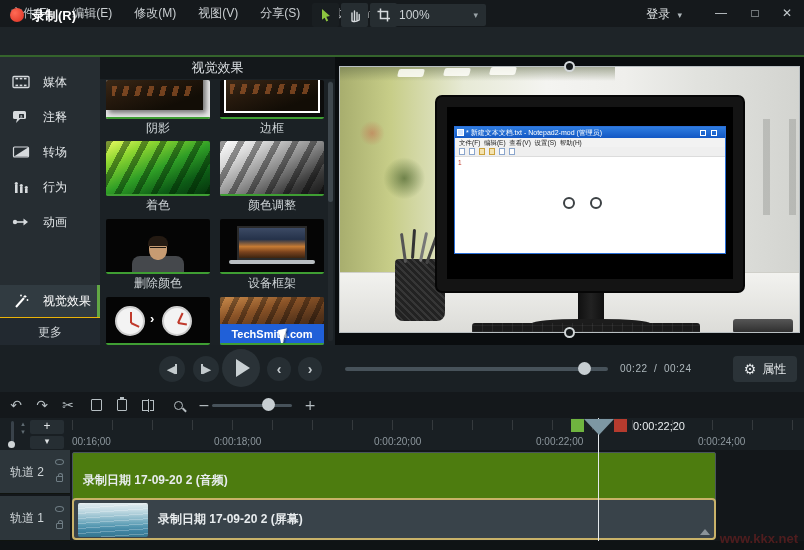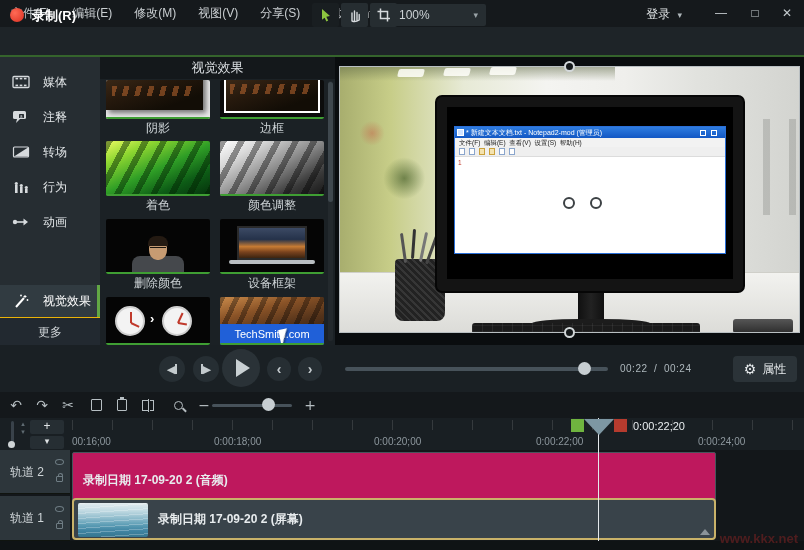--- a/index.html
+++ b/index.html
@@ -308,21 +308,21 @@
         <span style="position:absolute; left:44px; top:14px; color:#fff; font-weight:bold; font-size:13px;">›</span>
         <div class="clockface" style="left:56px; top:9px;">
             <div class="h1" style="transform:rotate(25deg);"></div>
             <div class="h2" style="transform:rotate(100deg);"></div>
           </div>
       </div>
     </div>
     <div class="fx-cell" style="left:120px;">
       <div class="fx-img" style="top:240px; height:48px; background:linear-gradient(165deg,#c98a4a 0%,#8a5327 30%,#54331a 60%,#2c1a0d 100%);">
         <div style="position:absolute; inset:0; background:repeating-linear-gradient(115deg, rgba(0,0,0,.35) 0 5px, transparent 5px 13px);"></div>
-        <div style="position:absolute; left:0; right:0; bottom:0; height:21px; background:#2060d8; color:#fff; font-weight:normal; font-size:11px; text-align:center; line-height:21px;">TechSmith.com</div>
+        <div style="position:absolute; left:0; right:0; bottom:0; height:21px; background:#2060d8; color:#fff; font-weight:bold; font-size:11px; text-align:center; line-height:21px;">TechSmith.com</div>
         <div class="cursor-arrow" style="left:60px; top:32px;"></div>
       </div>
     </div>
 
     <div class="fx-scroll">
         <div class="fx-thumb"></div>
       </div>
   </div>
 
   <div class="abs preview">
@@ -448,21 +448,21 @@
       <div class="minizoom-marks">▴<br>▾</div>
       <div class="addtrack-btn">+</div>
       <div class="collapse-btn"><span>▾</span></div>
     </div>
 
     <div class="track-head" style="top:32px; height:44px;">
       <span class="track-name">轨道 2</span>
       <span class="eye" style="top:9px;"></span>
       <span class="lock" style="top:26px;"></span>
     </div>
-    <div class="clip" style="top:34px; height:56px; background:#be185d; border:1px solid #49545c;">
+    <div class="clip" style="top:34px; height:56px; background:#4d7c0f; border:1px solid #49545c;">
       <span class="clip-label">录制日期 17-09-20 2 (音频)</span>
       <div class="wave"></div>
     </div>
 
     <div class="track-head" style="top:78px; height:45px;">
       <span class="track-name">轨道 1</span>
       <span class="eye" style="top:10px;"></span>
       <span class="lock" style="top:27px;"></span>
     </div>
     <div class="clip" style="top:80px; height:42px; background:#39434a; border:2px solid #c9b269; border-radius:4px;">

